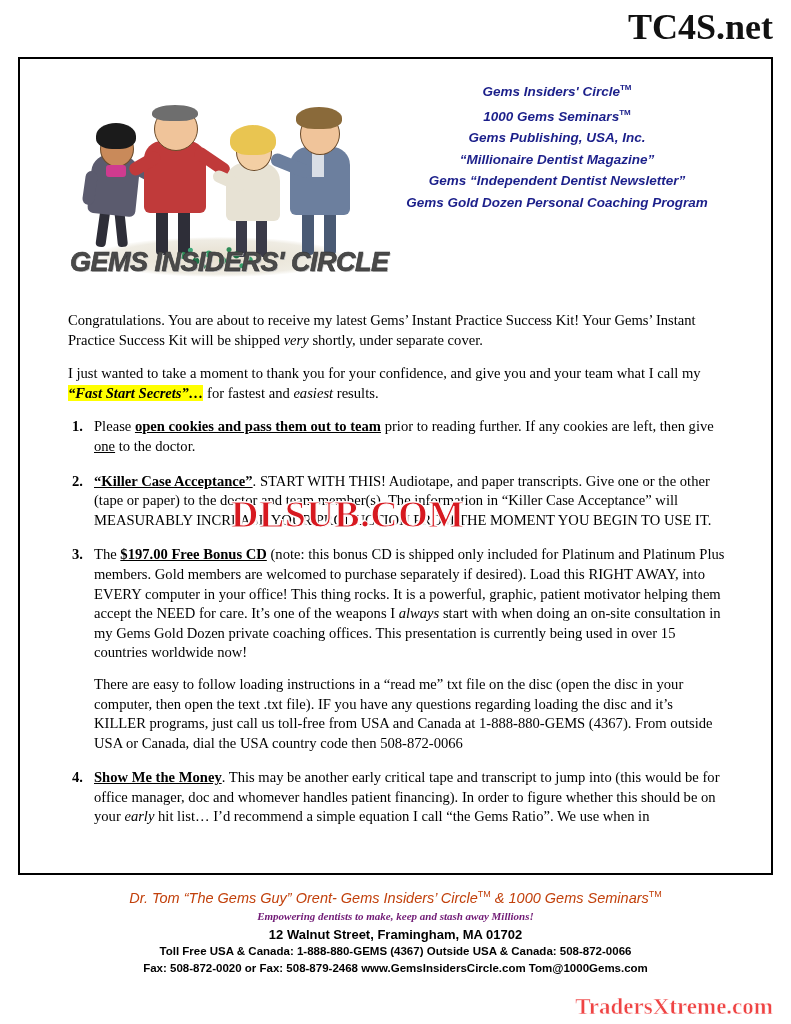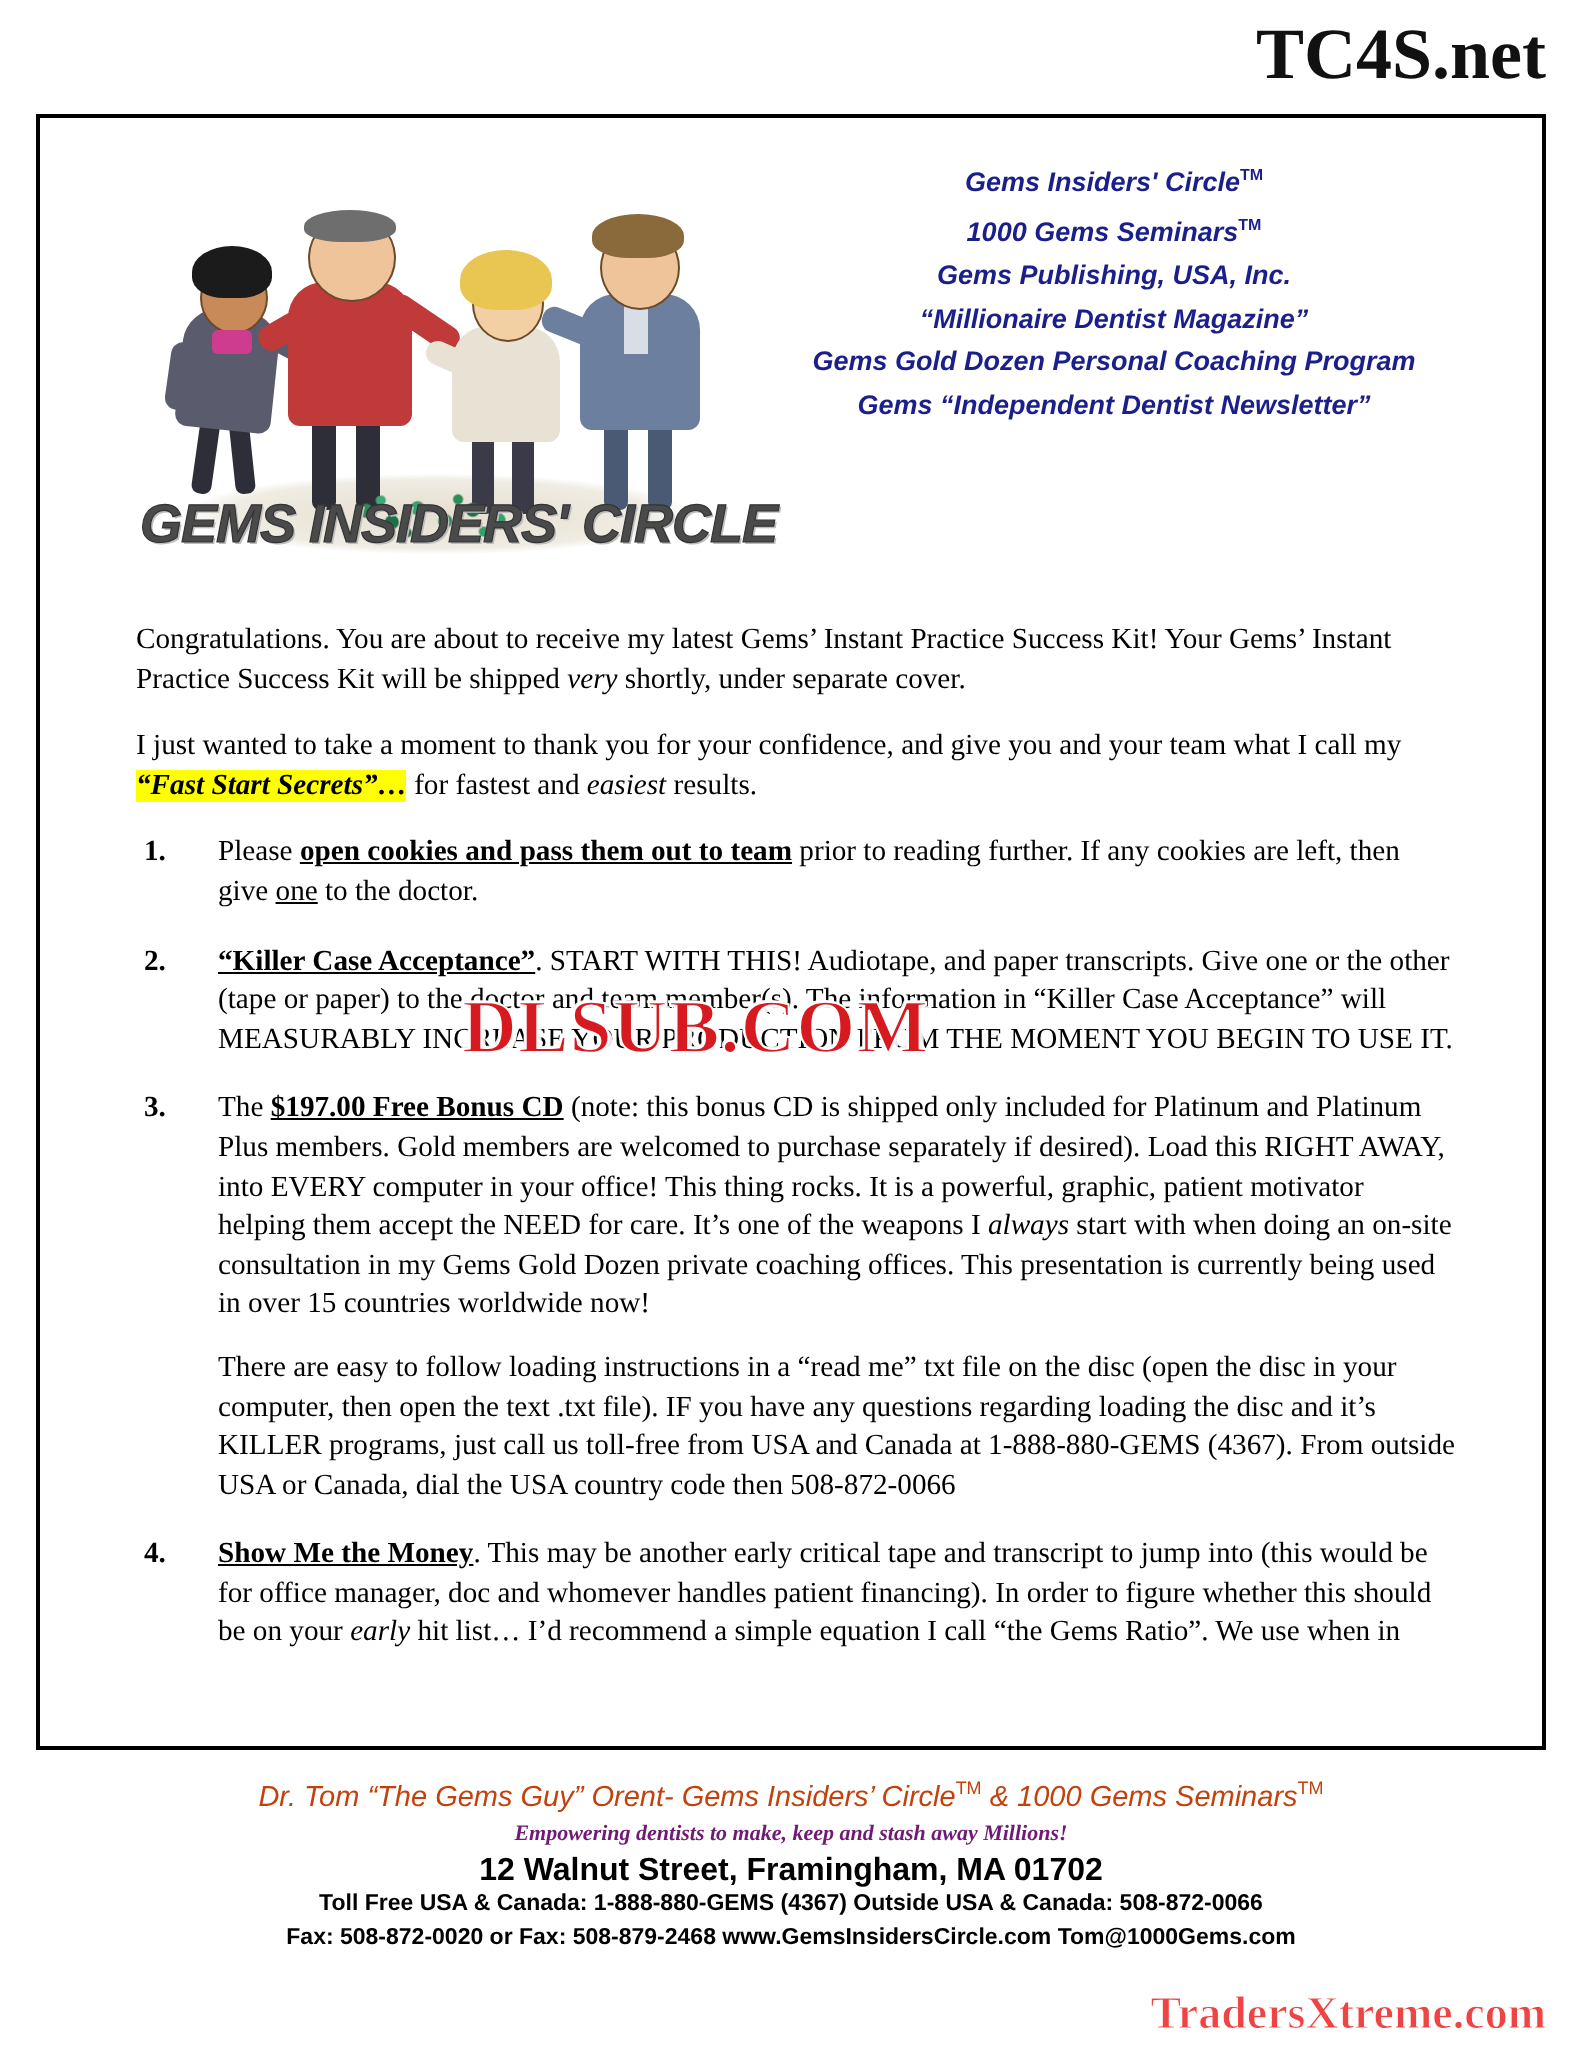--- a/index.html
+++ b/index.html
@@ -178,21 +178,21 @@
     margin: 0 0 15px 0;
     text-align: left;
   }
   ol.items > li .num {
     position: absolute;
     left: -22px;
     top: 0;
     font-weight: bold;
     font-size: 14.6px;
   }
-  ol.items > li p { margin: 0 0 12px 15px; }
+  ol.items > li p { margin: 0 0 12px 0; }
   ol.items > li p:last-child { margin-bottom: 0; }
 
   
   .dlsub {
     position: absolute;
     left: 231px;
     top: 492px;
     font-family: "Liberation Serif", serif;
     font-weight: bold;
     font-size: 38px;
@@ -225,21 +225,21 @@
     font-family: "Liberation Serif", serif;
     font-weight: bold;
     font-style: italic;
     font-size: 11px;
     color: #701a75;
     margin-top: 2px;
   }
   .footer .f3 {
     font-family: "Liberation Sans", sans-serif;
     font-weight: bold;
-    font-size: 16px;
+    font-size: 13px;
     color: #000;
     margin-top: 4px;
     line-height: 17px;
   }
   .footer .f4 {
     font-family: "Liberation Sans", sans-serif;
     font-weight: bold;
     font-size: 11.5px;
     color: #000;
     line-height: 17px;
@@ -314,22 +314,22 @@
         <div class="gems"></div>
 
         <div class="logo-wordmark">GEMS INSIDERS' CIRCLE</div>
       </div>
 
       <div class="header-titles">
         <div><span>Gems Insiders' Circle</span><sup>TM</sup></div>
         <div><span>1000 Gems Seminars</span><sup>TM</sup></div>
         <div>Gems Publishing, USA, Inc.</div>
         <div>“Millionaire Dentist Magazine”</div>
+        <div>Gems “Independent Dentist Newsletter”</div>
         <div>Gems Gold Dozen Personal Coaching Program</div>
-        <div>Gems “Independent Dentist Newsletter”</div>
       </div>
     </div>
 
     <div class="body-text">
 
       <p class="para"><span>Congratulations.  You are about to receive my latest Gems’ Instant Practice Success Kit!  Your Gems’ Instant Practice Success Kit will be shipped </span><span class="i">very</span><span> shortly, under separate cover.</span></p>
 
       <p class="para"><span>I just wanted to take a moment to thank you for your confidence, and give you and your team what I call my </span><span class="hl">“Fast Start Secrets”…</span><span> for fastest and </span><span class="i">easiest</span><span> results.</span></p>
 
       <ol class="items">

